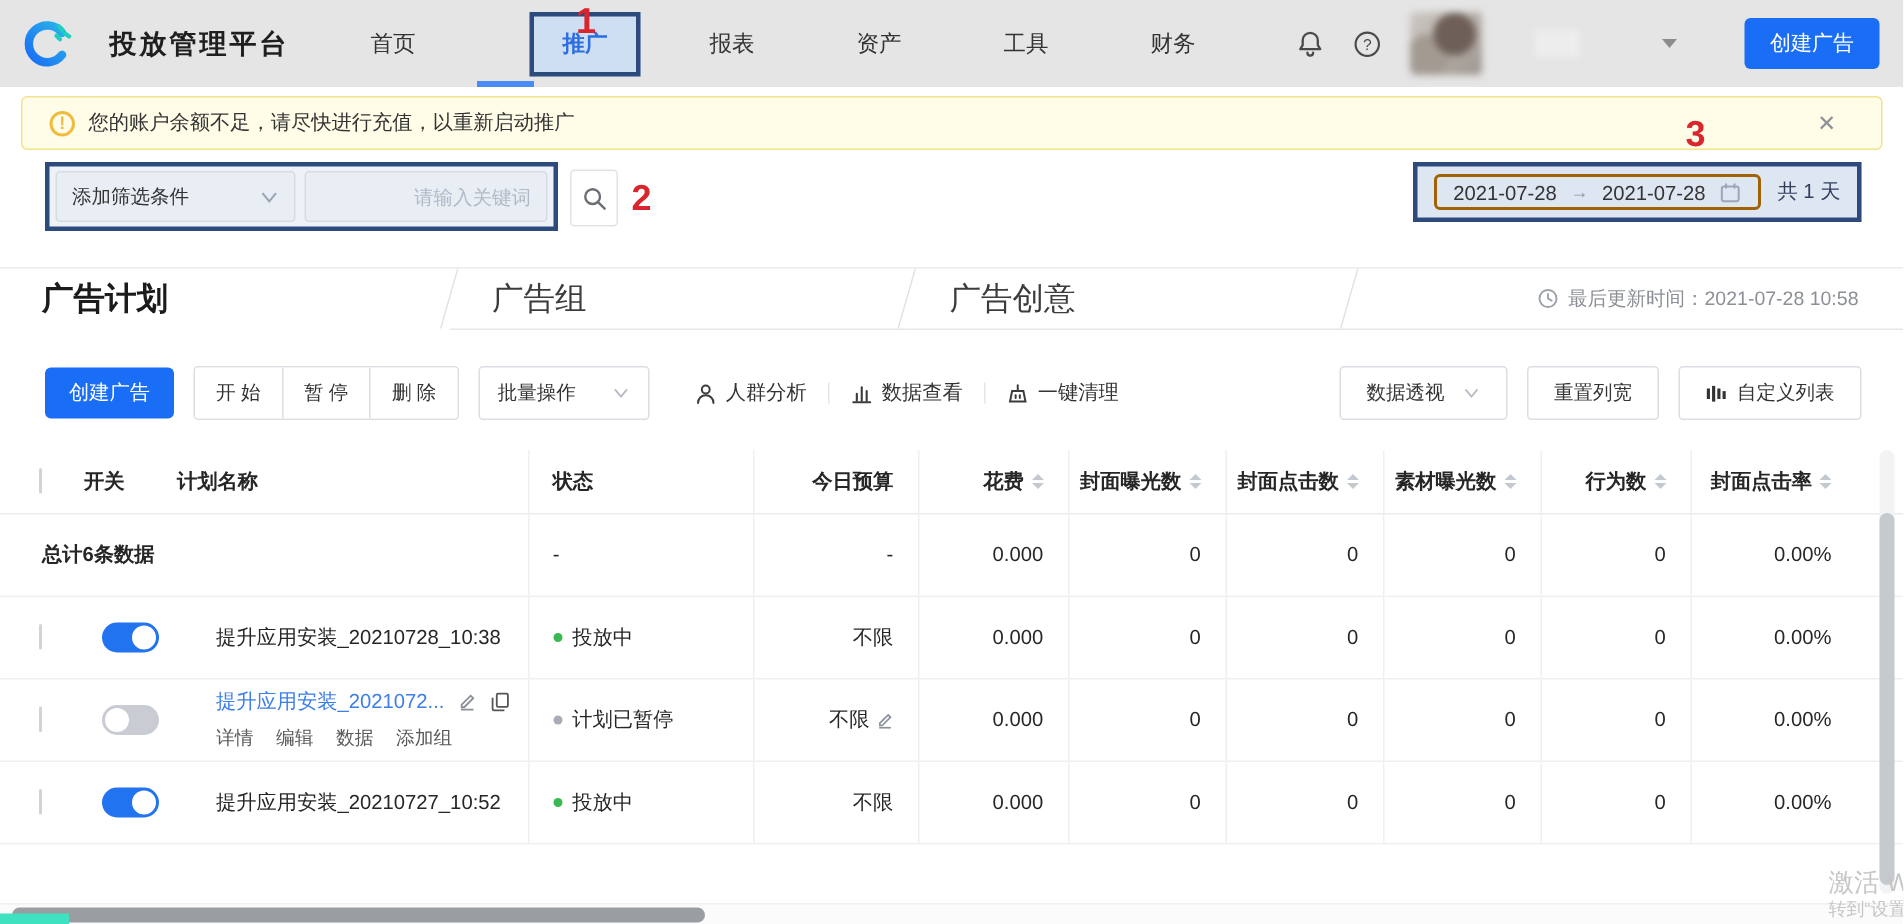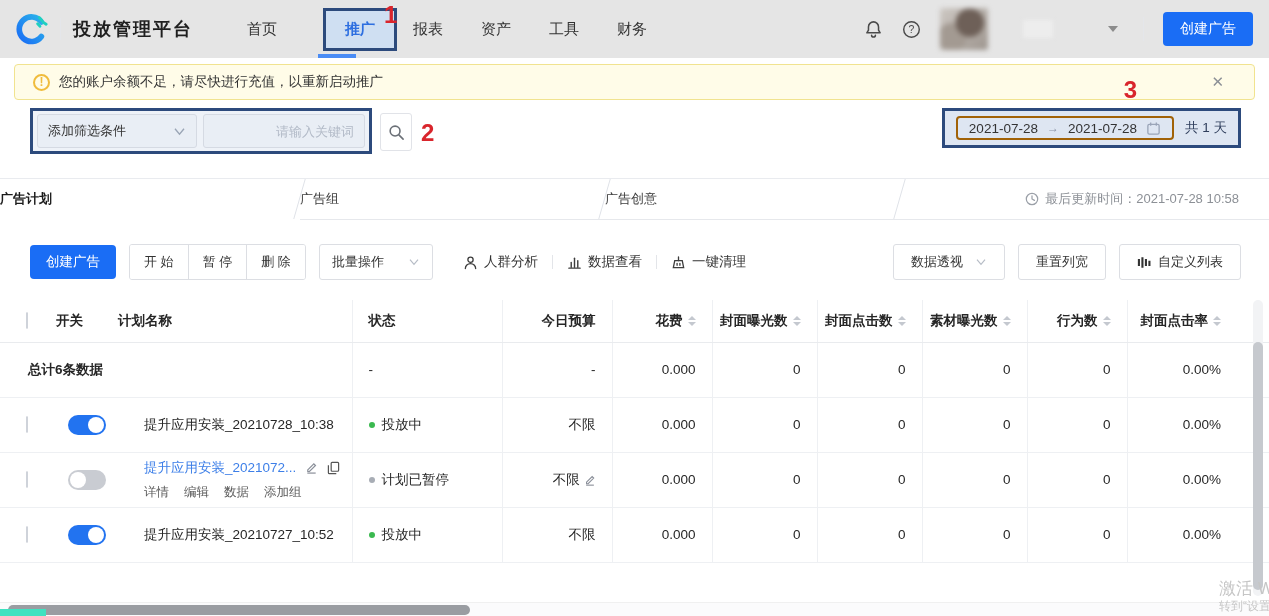--- a/index.html
+++ b/index.html
@@ -4,21 +4,21 @@
 <style>
   * { margin:0; padding:0; box-sizing:border-box; }
   html,body { width:1269px; height:616px; }
   body { font-family:"Liberation Sans","DejaVu Sans",sans-serif; background:#fff; color:#262626; }
   .app { position:relative; width:1269px; height:616px; overflow:hidden; background:#fff; }
 
   
   .navbar { display:flex; align-items:center; height:58px; padding:0 16px 0 14px; position:relative; background:#e5e5e5; }
   .logo-sep { width:1px; height:22px; background:#e4e6ea; margin:0 12px; }
   .app-title { font-size:18px; font-weight:bold; color:#1f1f1f; letter-spacing:2px; }
-  .nav { display:flex; align-items:center; margin-left:54px; }
+  .nav { display:flex; align-items:center; margin-left:54px;gap:30px; }
   .nav-item { font-size:15px; color:#333; margin-right:38px; cursor:pointer; white-space:nowrap; }
   .anno-nav-box { border:3px solid #2c4a7c; background:#cfdff2; padding:9px 19px; margin:0 16px 0 8px; }
   .anno-nav-box .nav-item { margin:0; color:#2e6fe0; font-weight:600; }
   .nav-underline { position:absolute; left:318px; bottom:0; width:38px; height:4px; background:#4a8cf5; }
   .anno-num { color:#d9252c; font-weight:bold; font-size:24px; line-height:1; }
   .anno-n1 { position:absolute; left:384px; top:3px; }
   .nav-right { margin-left:auto; display:flex; align-items:center; gap:19px; }
   .icon-btn { display:flex; align-items:center; cursor:pointer; }
   .avatar-blur { width:48px; height:42px; border-radius:3px;
      background: radial-gradient(circle at 62% 35%, #6e6058 0 34%, transparent 36%),
@@ -56,21 +56,21 @@
   .date-box { margin-left:auto; background:#dee6f2; padding:5px 11px; gap:11px; }
   .date-ctrl { border:2px solid #a16207; border-radius:4px; height:24px; display:flex; align-items:center;
      padding:0 11px; gap:9px; font-size:13.5px; color:#333; background:transparent; cursor:pointer; }
   .date-arrow { color:#8a93a6; font-size:12px; }
   .total-days { font-size:13.5px; color:#2f3e5c; }
   .anno-n3 { position:absolute; right:104px; top:-30px; }
 
   
   .card { margin-top:22px; background:#fff; }
   .tabbar { display:flex; height:42px; border-top:1px solid #e9ebef; position:relative; }
-  .tab { display:flex; align-items:center; font-size:13px; color:#3c3c3c;
+  .tab { display:flex; align-items:center; padding-left:28px; font-size:21px; color:#3c3c3c;
      border-bottom:1px solid #e6e8ec; position:relative; cursor:pointer; }
   .tab.active { font-weight:bold; color:#1b1b1b; border-bottom:1px solid transparent; }
   .tab-slant { position:absolute; right:0; top:0; width:1px; height:100%; background:#dfe2e8; transform:skewX(-16deg); }
   .tab-plan { width:300px; } .tab-group { width:305px; } .tab-creative { width:295px; }
   .tab-filler { flex:1; border-bottom:1px solid #e6e8ec; display:flex; align-items:center;
      justify-content:flex-end; padding-right:30px; }
   .updated { display:flex; align-items:center; gap:6px; color:#8c9096; font-size:13px; }
 
   
   .toolbar { display:flex; align-items:center; padding:24px 28px 20px 30px; }

